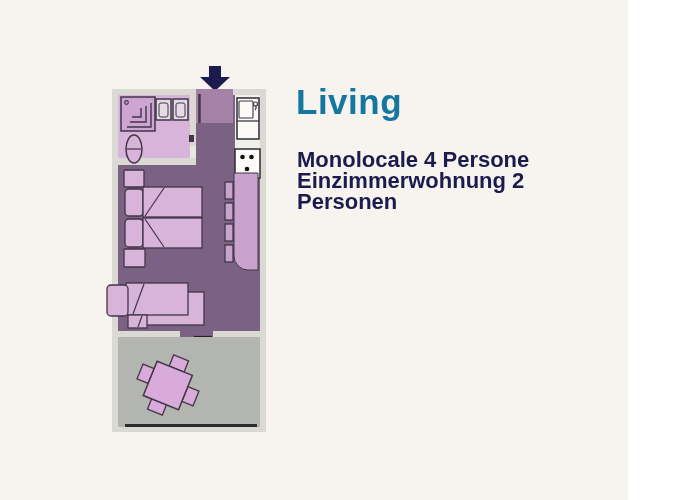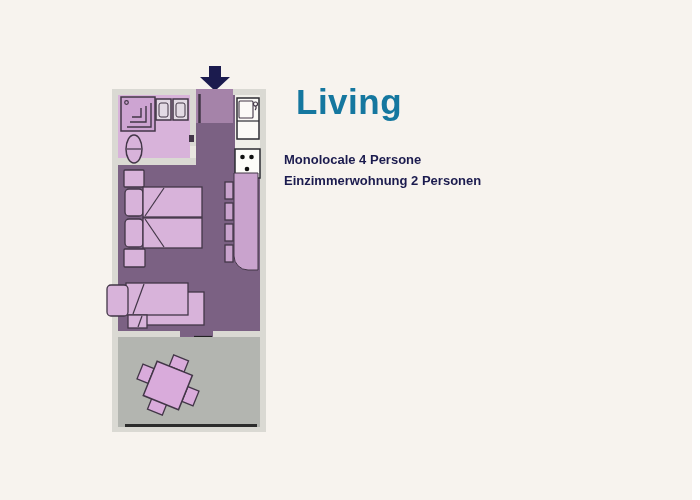--- a/index.html
+++ b/index.html
@@ -1,33 +1,33 @@
 <!DOCTYPE html>
 <html style="--bg: #f7f3ee; --wall: #dad9d3; --floor_purple: #7b6183; --entry_mauve: #a583a9; --pink_light: #d8b3da; --pink_mid: #cda4d2; --counter_purple: #c9a3cd; --white_area: #f0efe9; --terrace_gray: #b3b5b0; --table_pink: #d9abdb; --arrow_navy: #1b1b4e; --title_teal: #15779f; --text_navy: #1b1b4e; --outline: #423647;"><head>
 <meta charset="utf-8">
 <style>
   html,body{margin:0;padding:0;}
   .canvas{
     position:relative;
-    width:692px;height:500px;
+    width:628px;height:500px;
     background:var(--bg,#f7f3ee);
     overflow:hidden;
     font-family:"Liberation Sans",sans-serif;
   }
   .plan-svg{position:absolute;left:98px;top:60px;}
 
   .title{
     position:absolute;left:296px;top:82px;
     font-size:35px;font-weight:bold;
     color:var(--title_teal,#15779f);
     letter-spacing:0.5px;
   }
   .desc{
-    position:absolute;left:284px;top:150px;
-    font-size:13px;font-weight:bold;
+    position:absolute;left:297px;top:150px;
+    font-size:22px;font-weight:bold;
     line-height:20.8px;
     color:var(--text_navy,#1b1b4e);
   }
 
   
   .wall{fill:var(--wall,#dad9d3);}
   .floor{fill:var(--floor_purple,#7b6183);}
   .entry{fill:var(--entry_mauve,#a583a9);}
   .pink{fill:var(--pink_light,#d8b3da);}
   .pinkmid{fill:var(--pink_mid,#cda4d2);}

